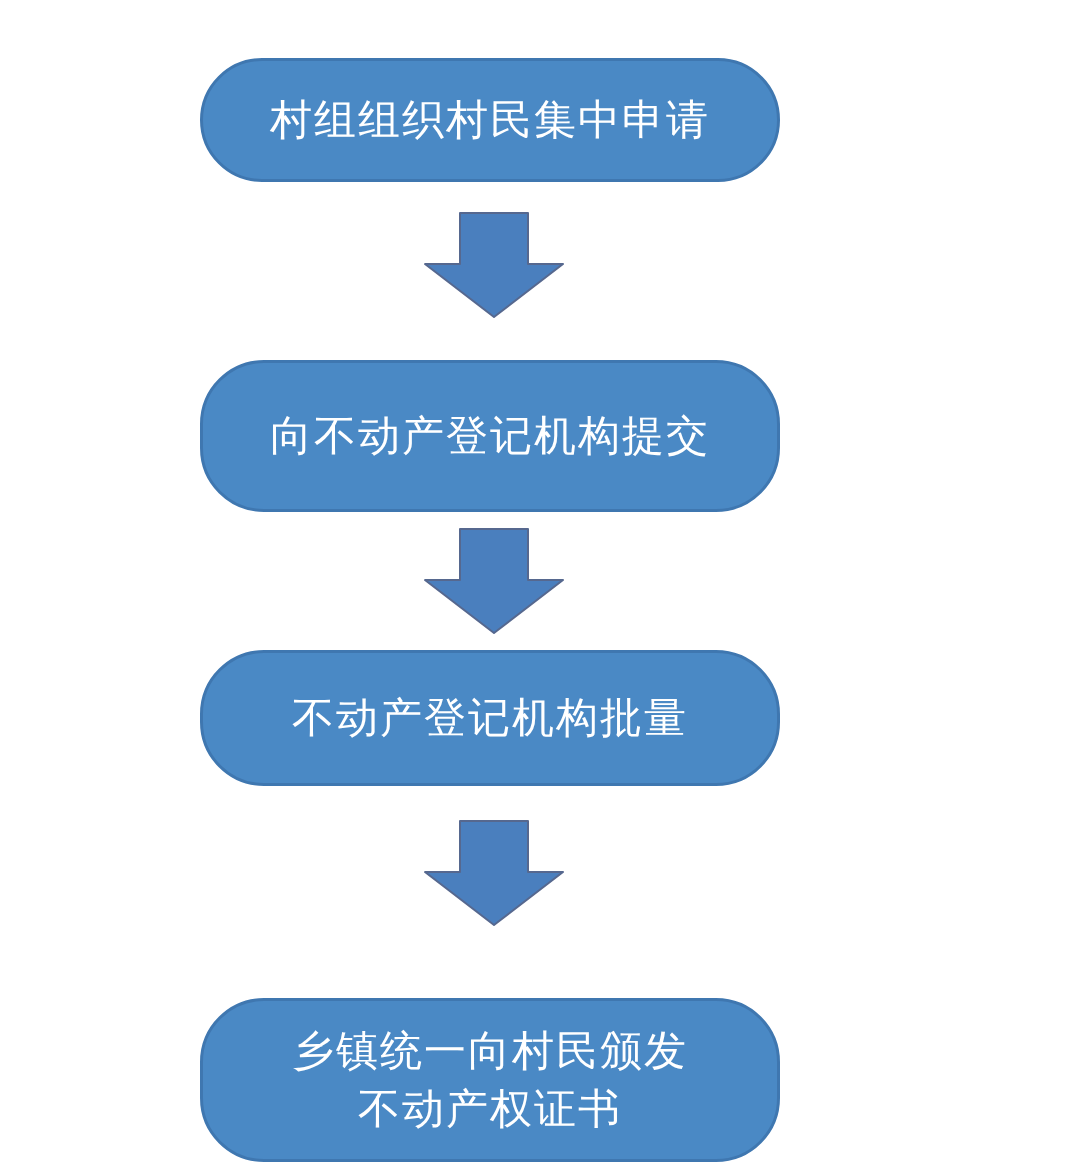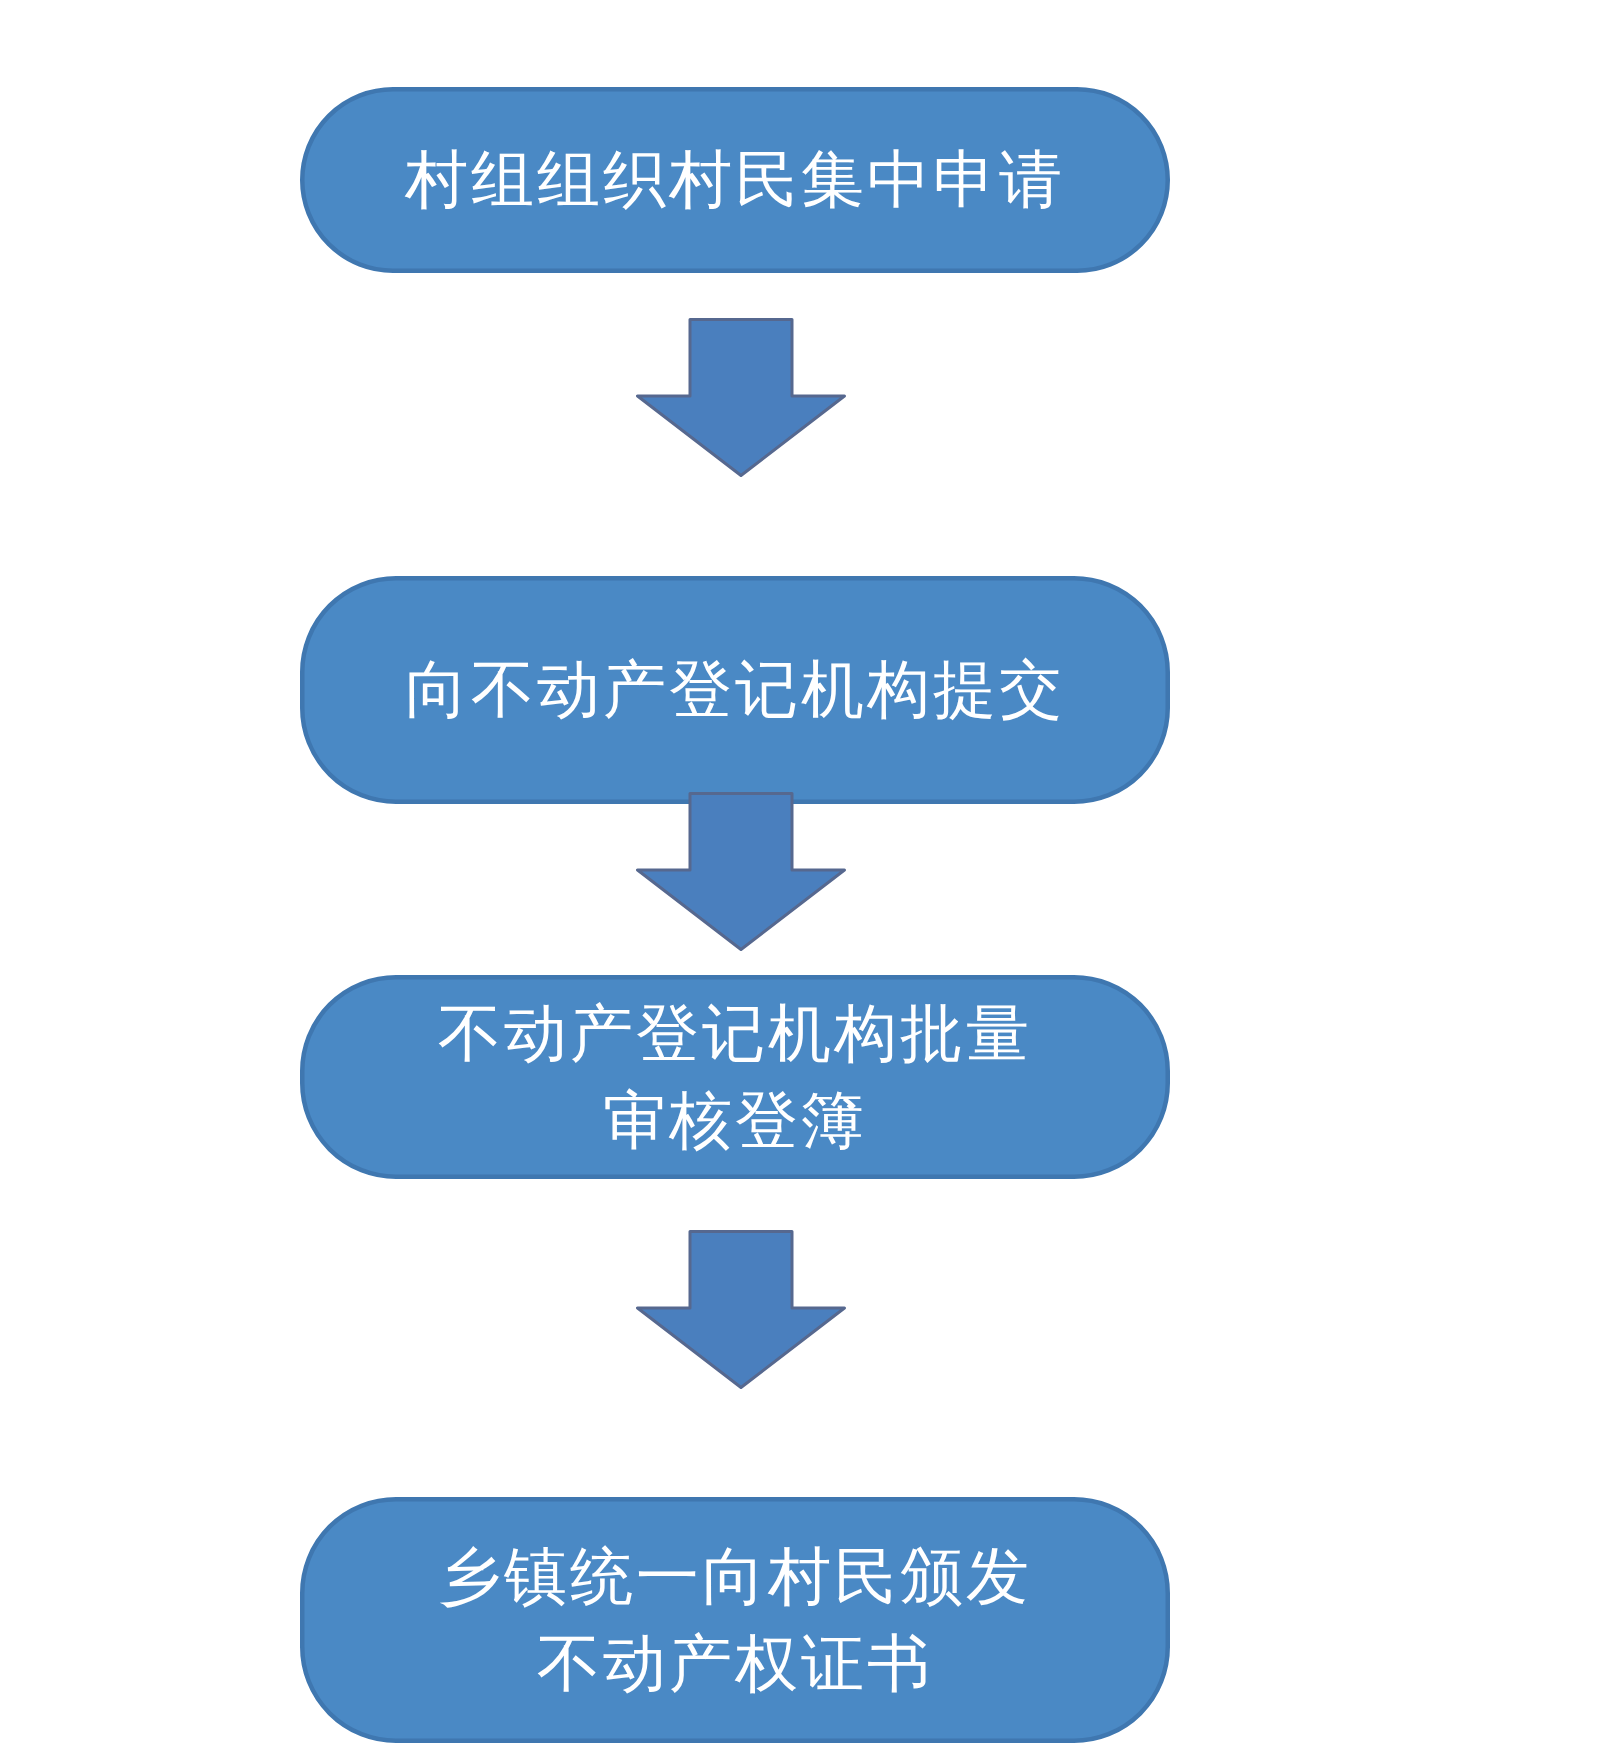--- a/index.html
+++ b/index.html
@@ -27,21 +27,21 @@
     flex-direction: column;
     justify-content: center;
     align-items: center;
     color: #ffffff;
     font-size: 42px;
     letter-spacing: 2px;
     text-align: left;
     line-height: 58px;
   }
   .box-1 { top: 58px;  height: 124px; }
-  .box-2 { top: 360px; height: 152px; margin-top: 24px; }
+  .box-2 { top: 360px; height: 152px; }
   .box-3 { top: 650px; height: 136px; }
   .box-4 { top: 998px; height: 164px; }
   .arrow {
     position: absolute;
     left: 424px;
     width: 140px;
     height: 106px;
   }
   .arrow-1 { top: 212px; }
   .arrow-2 { top: 528px; }
@@ -64,21 +64,20 @@
   <div class="flow-box box-2">
     <div class="flow-line">向不动产登记机构提交</div>
   </div>
 
   <svg class="arrow arrow-2" viewBox="0 0 140 106" xmlns="http://www.w3.org/2000/svg">
     <path d="M36 1 H104 V52 H139 L70 105 L1 52 H36 Z" stroke="#56688f" stroke-width="2" stroke-linejoin="round" fill="#4a7fbe"></path>
   </svg>
 
   <div class="flow-box box-3">
     <div class="flow-line">不动产登记机构批量</div>
-    <div class="flow-line">审核登簿</div>
   </div>
 
   <svg class="arrow arrow-3" viewBox="0 0 140 106" xmlns="http://www.w3.org/2000/svg">
     <path d="M36 1 H104 V52 H139 L70 105 L1 52 H36 Z" stroke="#56688f" stroke-width="2" stroke-linejoin="round" fill="#4a7fbe"></path>
   </svg>
 
   <div class="flow-box box-4">
     <div class="flow-line">乡镇统一向村民颁发</div>
     <div class="flow-line">不动产权证书</div>
   </div>

